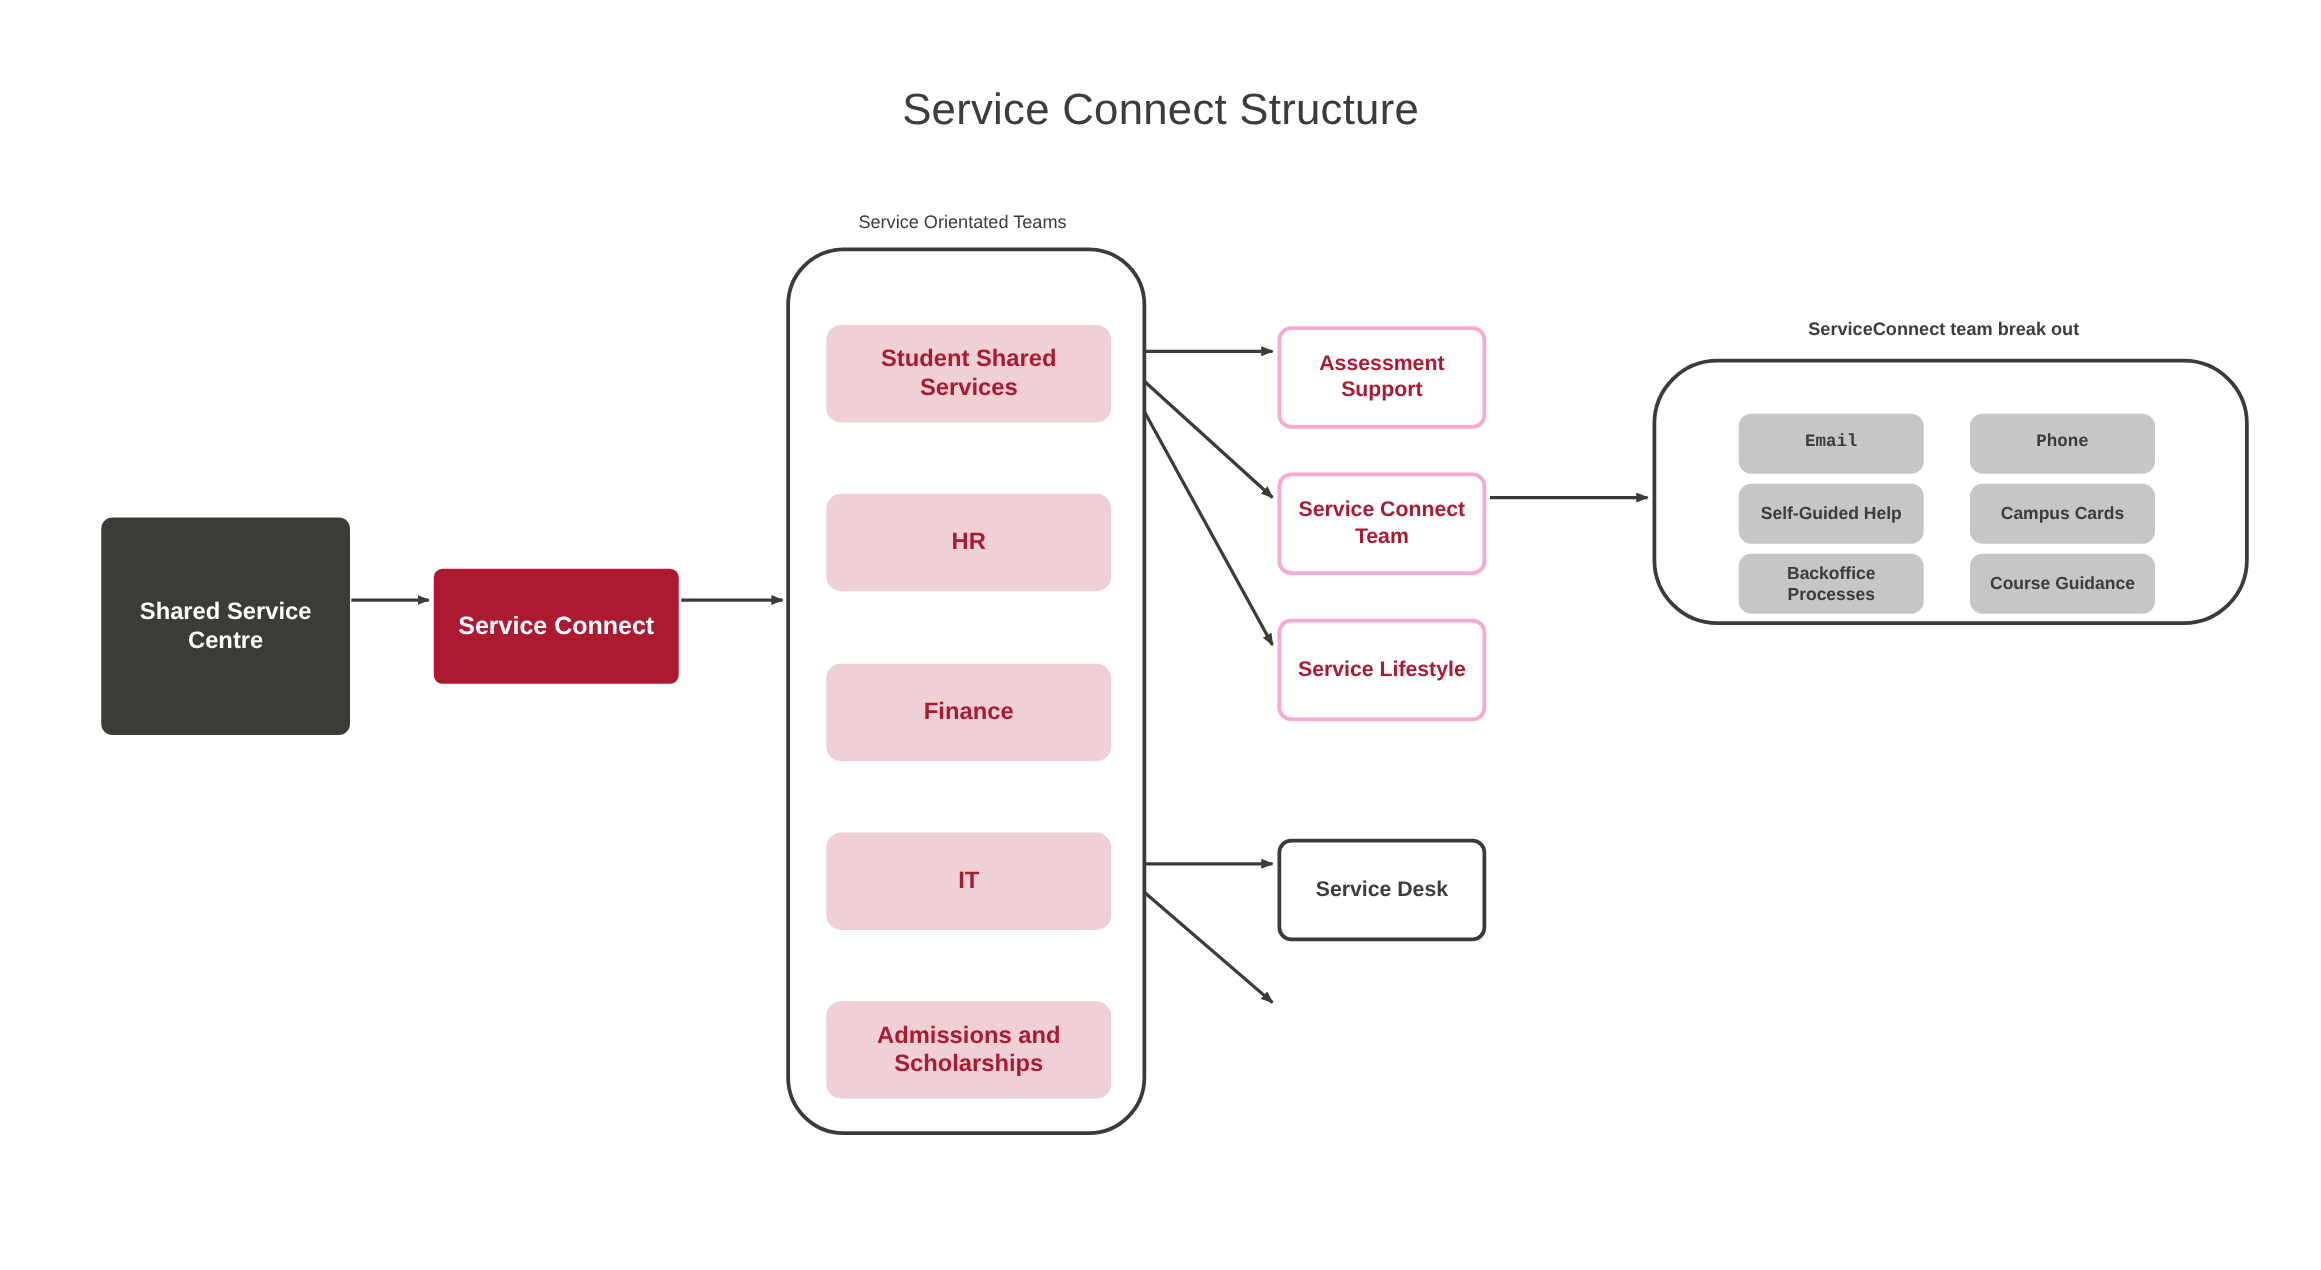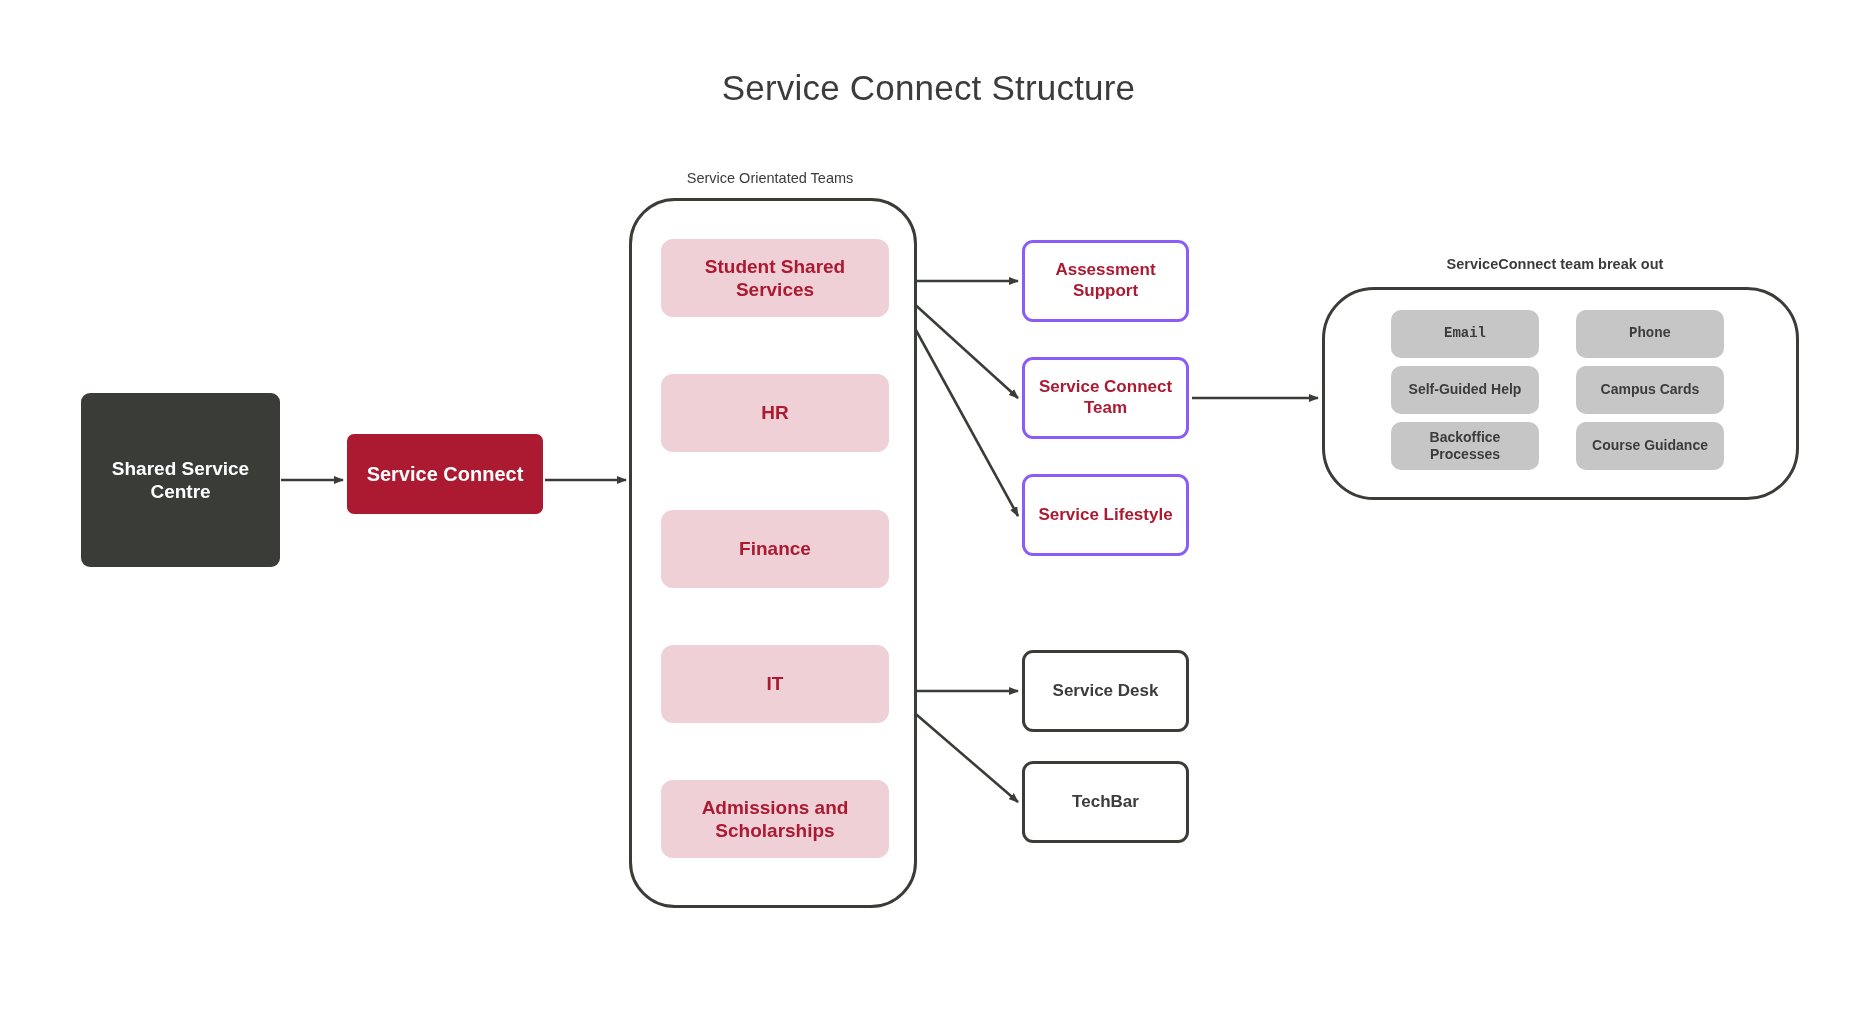--- a/index.html
+++ b/index.html
@@ -37,37 +37,38 @@
   }
 
   
   .node {
     display: flex;
     align-items: center;
     justify-content: center;
     text-align: center;
     font-weight: bold;
     line-height: 1.22;
+    margin-top: 21px;
   }
 
   
   #shared-service-centre {
     left: 81px; top: 393px;
     width: 199px; height: 174px;
     background: #3a3c38;
     border-radius: 9px;
     color: #ffffff;
     font-size: 19px;
     padding: 0 16px;
   }
 
   
   #service-connect {
     left: 347px; top: 434px;
-    width: 196px; height: 80px;
+    width: 196px; height: 92px;
     background: #ac1a32;
     border-radius: 7px;
     color: #ffffff;
     font-size: 20px;
     padding: 0 14px;
   }
 
   
   #sot-label {
     left: 625px; top: 170px;
@@ -102,21 +103,21 @@
   
   .col2 {
     left: 1022px;
     width: 167px; height: 82px;
     border-radius: 11px;
     background: #ffffff;
     font-size: 17px;
     padding: 0 9px;
   }
   .col2.red {
-    border: 3px solid #8b5cf6;
+    border: 3px solid #f9a8d4;
     color: #ac1a32;
   }
   .col2.dark {
     border: 3px solid #3a3c38;
     color: #3c3c3c;
   }
   #col2-0 { top: 240px; }
   #col2-1 { top: 357px; }
   #col2-2 { top: 474px; }
   #col2-3 { top: 650px; }
@@ -222,23 +223,20 @@
   </div>
   <div class="abs node col2 red" id="col2-1">
     <span>Service Connect Team</span>
   </div>
   <div class="abs node col2 red" id="col2-2">
     <span>Service Lifestyle</span>
   </div>
   <div class="abs node col2 dark" id="col2-3">
     <span>Service Desk</span>
   </div>
-  <div class="abs node col2 dark" id="col2-4">
-    <span>TechBar</span>
-  </div>
 
   <div class="abs" id="breakout-label">ServiceConnect team break out</div>
   <div class="abs" id="breakout-container"></div>
 
   <div class="abs node breakout-item bo-col-a bo-row-0">
     <span>Email</span>
   </div>
   <div class="abs node breakout-item bo-col-b bo-row-0">
     <span>Phone</span>
   </div>

